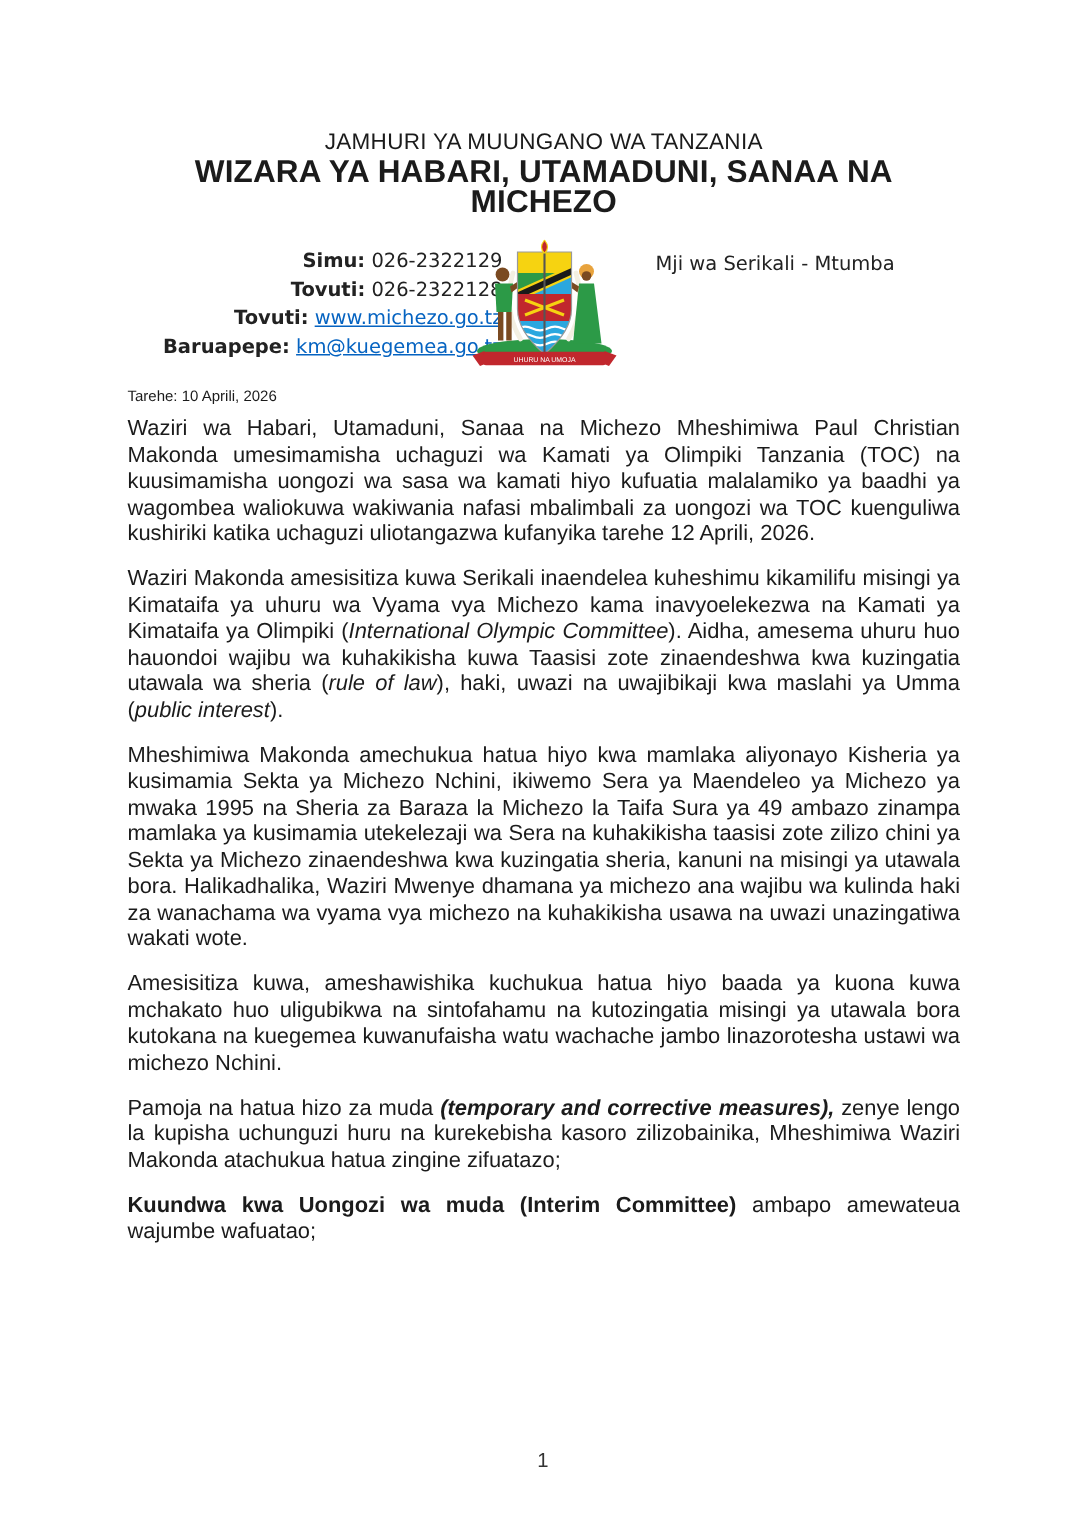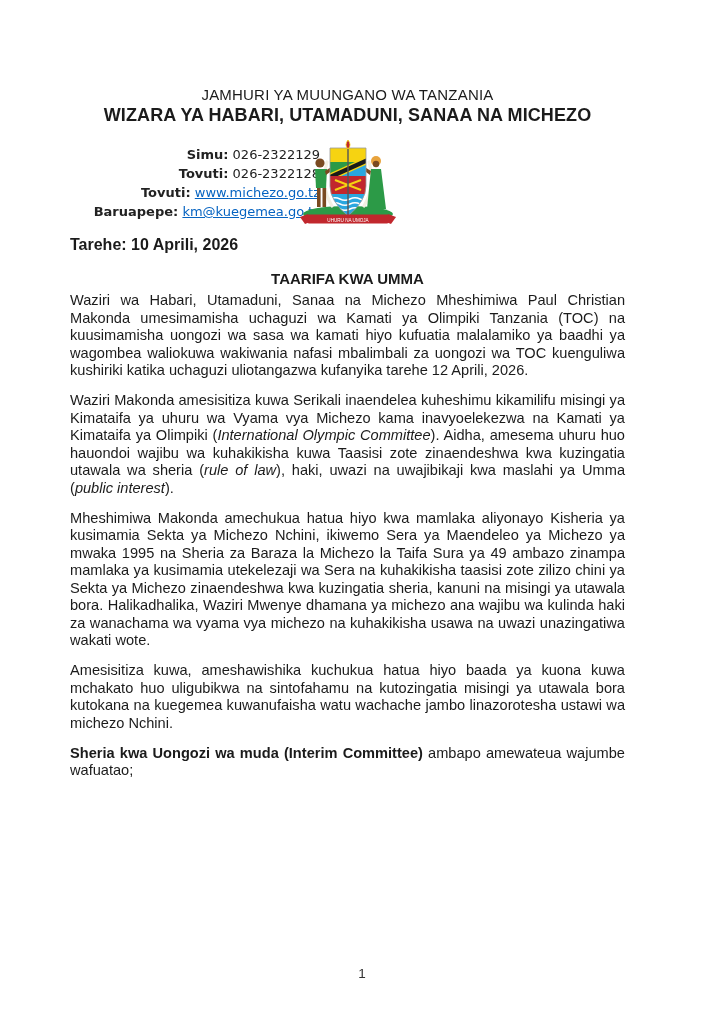--- a/index.html
+++ b/index.html
@@ -5,32 +5,32 @@
   :root{
     --link-color:#0563C1;
     --em-green:#2c9a47; --em-gold:#f6d311; --em-red:#c1272d; --em-blue:#2aa7df;
     --em-black:#1a1a1a; --em-tusk:#f3efe2; --em-skin:#7a4a21; --em-wrap:#e8a33d;
   }
   html,body{margin:0;padding:0;background:#ffffff;}
   .page{
     width:724px;height:1024px;position:relative;background:#ffffff;
     font-family:"Liberation Sans",sans-serif;color:#1b1b1b;overflow:hidden;
   }
-  .content{position:absolute;left:70px;top:0;width:555px;}
+  .content{position:absolute;left:85px;top:0;width:555px;}
   .t1{font-size:15px;line-height:18px;text-align:center;margin-top:86px;letter-spacing:.2px;}
-  .t2{font-size:18px;line-height:20px;font-weight:bold;text-align:center;margin-top:1px;letter-spacing:.1px;}
+  .t2{font-size:21px;line-height:20px;font-weight:bold;text-align:center;margin-top:1px;letter-spacing:.1px;}
   .header-row{position:relative;margin-top:20px;height:80px;}
   .hblock{font-family:"DejaVu Sans",sans-serif;font-size:13px;line-height:19px;color:#222;}
   .contact{position:absolute;left:0;top:0;width:250px;text-align:right;}
   .address{position:absolute;right:0;top:2px;width:203px;}
   .lbl{font-weight:bold;}
   a.link{color:var(--link-color);text-decoration:underline;cursor:pointer;}
   .bold-underline{font-weight:bold;text-decoration:underline;}
   .emblem{position:absolute;left:50%;top:-7px;transform:translateX(-50%);width:112px;height:88px;}
-  .date-line{margin-top:11px;font-size:16px;line-height:17px;font-weight:bold;}
+  .date-line{margin-top:11px;font-size:10px;line-height:17px;}
   .doc-title{margin-top:17px;font-size:15px;line-height:17px;font-weight:bold;text-align:center;}
   .body-paras{margin-top:5px;}
   .para{
     font-size:14.6px;line-height:17.5px;margin:0 0 12.5px 0;
     text-align:justify;text-justify:inter-word;
   }
   .para span.b{font-weight:bold;}
   .para span.i{font-style:italic;}
   .page-num{position:absolute;left:0;top:966px;width:724px;text-align:center;font-size:13.5px;color:#333;}
 </style>
@@ -95,31 +95,32 @@
           <line x1="56" y1="11" x2="56" y2="79" stroke="#555" stroke-width="1.4"></line>
 
           <path d="M16,76 L8,79 L13,86 L18,84 Z" fill="var(--em-red)"></path>
           <path d="M96,76 L104,79 L99,86 L94,84 Z" fill="var(--em-red)"></path>
           <rect x="15" y="76.5" width="82" height="9" rx="2" fill="var(--em-red)"></rect>
           <text x="56" y="83.5" text-anchor="middle" font-size="4.6" font-family="Liberation Sans, sans-serif" fill="#ffffff">UHURU NA UMOJA</text>
         </svg>
       </div>
 
       <div class="hblock address">
+        <div>Mji wa Serikali - Mtumba</div>
       </div>
     </div>
 
     <div class="date-line">Tarehe: 10 Aprili, 2026</div>
 
-    <div class="doc-title">TAARIFA KWA UMMA</div>
 
     <div class="body-paras">
         <p class="para"><span>Waziri wa Habari, Utamaduni, Sanaa na Michezo Mheshimiwa Paul Christian Makonda umesimamisha uchaguzi wa Kamati ya Olimpiki Tanzania (TOC) na kuusimamisha uongozi wa sasa wa kamati hiyo kufuatia malalamiko ya baadhi ya wagombea waliokuwa wakiwania nafasi mbalimbali za uongozi wa TOC kuenguliwa kushiriki katika uchaguzi uliotangazwa kufanyika tarehe 12 Aprili, 2026.</span></p>
         <p class="para"><span>Waziri Makonda amesisitiza kuwa Serikali inaendelea kuheshimu kikamilifu misingi ya Kimataifa ya uhuru wa Vyama vya Michezo kama inavyoelekezwa na Kamati ya Kimataifa ya Olimpiki (</span><span class="i">International Olympic Committee</span><span>).  Aidha, amesema uhuru huo hauondoi wajibu wa kuhakikisha kuwa Taasisi zote zinaendeshwa kwa kuzingatia utawala wa sheria (</span><span class="i">rule of law</span><span>), haki, uwazi na uwajibikaji kwa maslahi ya Umma (</span><span class="i">public interest</span><span>).</span></p>
         <p class="para"><span>Mheshimiwa Makonda amechukua hatua hiyo kwa mamlaka aliyonayo Kisheria ya kusimamia Sekta ya Michezo Nchini, ikiwemo Sera ya Maendeleo ya Michezo ya mwaka 1995 na Sheria za Baraza la Michezo la Taifa Sura ya 49  ambazo zinampa mamlaka ya kusimamia utekelezaji wa Sera na kuhakikisha taasisi zote zilizo chini ya Sekta ya Michezo zinaendeshwa kwa kuzingatia sheria, kanuni na misingi ya utawala bora.   Halikadhalika, Waziri Mwenye dhamana ya michezo ana wajibu wa kulinda haki za wanachama wa vyama vya michezo na kuhakikisha usawa na uwazi unazingatiwa wakati wote.</span></p>
         <p class="para"><span>Amesisitiza kuwa, ameshawishika kuchukua hatua hiyo baada ya kuona kuwa mchakato huo uligubikwa na sintofahamu na kutozingatia misingi ya utawala bora kutokana na kuegemea kuwanufaisha watu wachache jambo linazorotesha ustawi wa michezo Nchini.</span></p>
-        <p class="para"><span class="b">Sheria kwa Uongozi wa muda (Interim Committee)</span><span> ambapo amewateua wajumbe wafuatao;</span></p>
+        <p class="para"><span>Pamoja na hatua hizo za muda  </span><span class="b i">(temporary and corrective measures),</span><span> zenye lengo la kupisha uchunguzi huru na kurekebisha kasoro zilizobainika, Mheshimiwa Waziri Makonda atachukua hatua zingine zifuatazo;</span></p>
+        <p class="para"><span class="b">Kuundwa kwa Uongozi wa muda (Interim Committee)</span><span> ambapo amewateua wajumbe wafuatao;</span></p>
       </div>
 
   </div>
 
   <div class="page-num">1</div>
 </div>
 
 </body></html>

